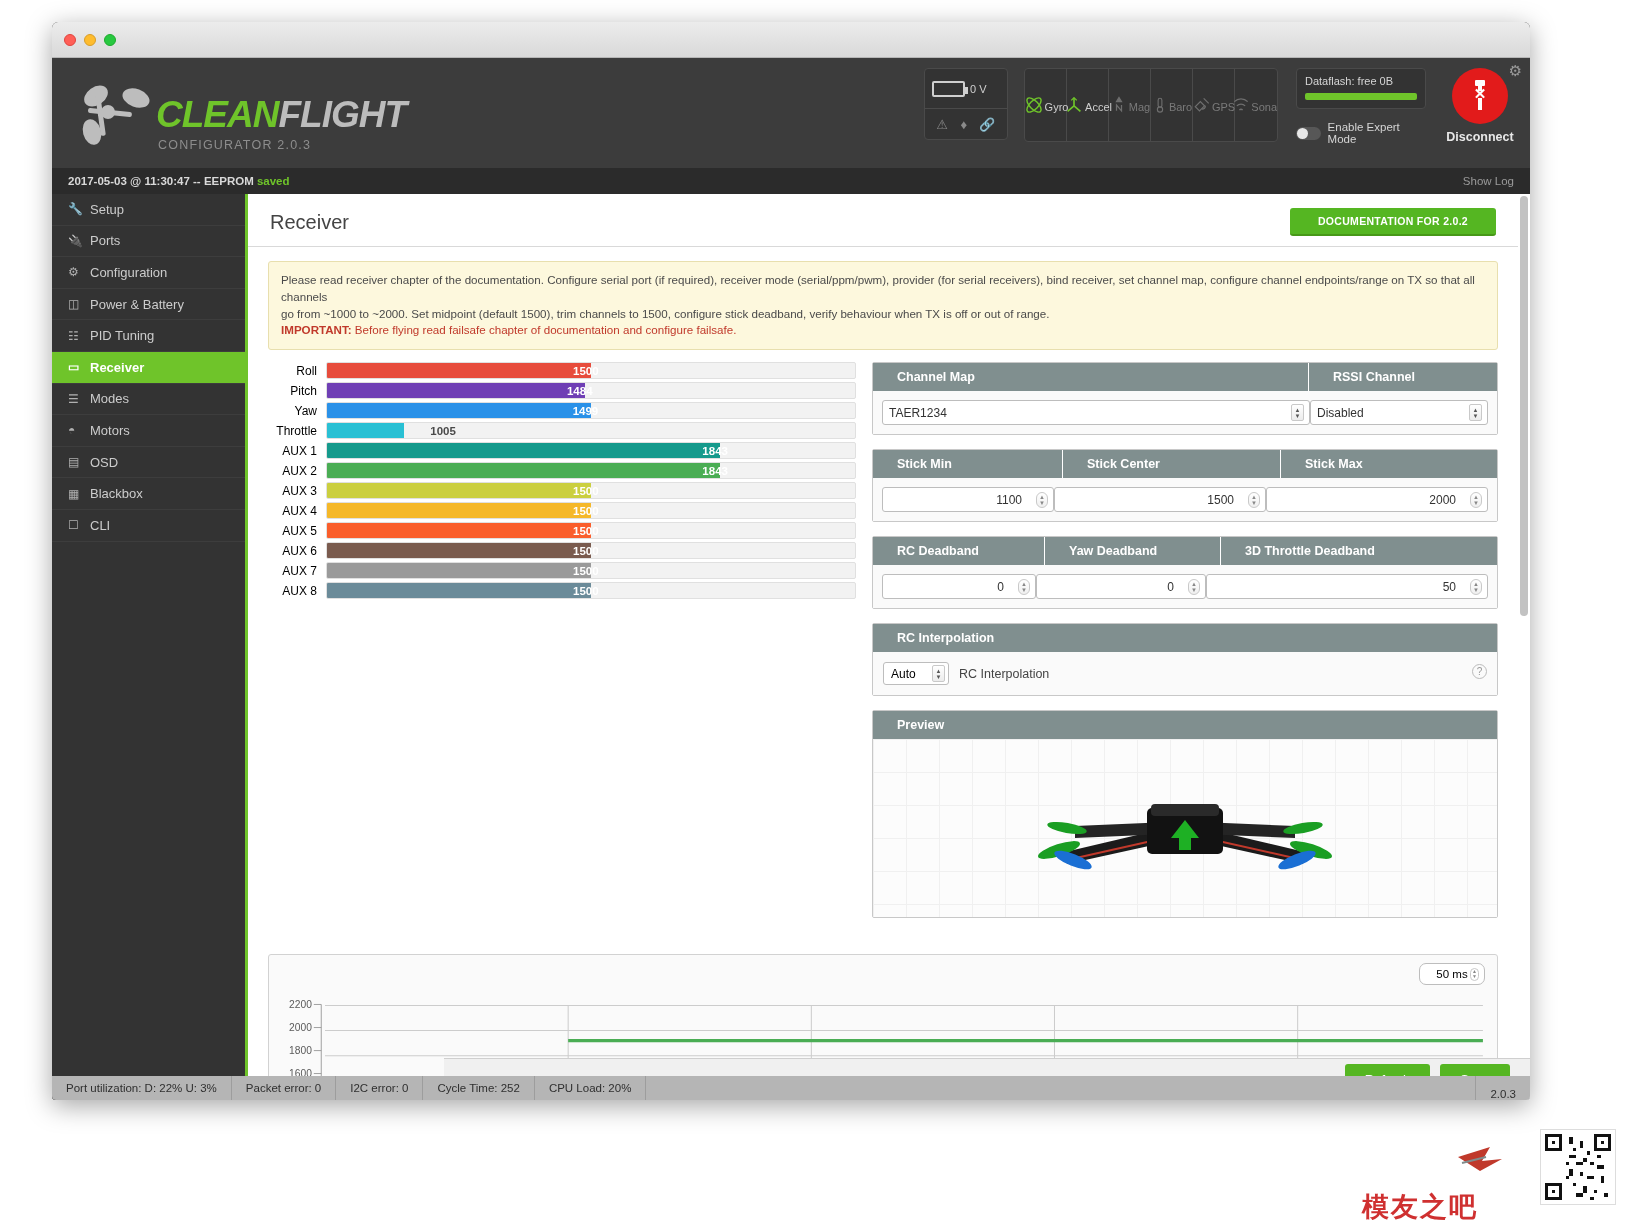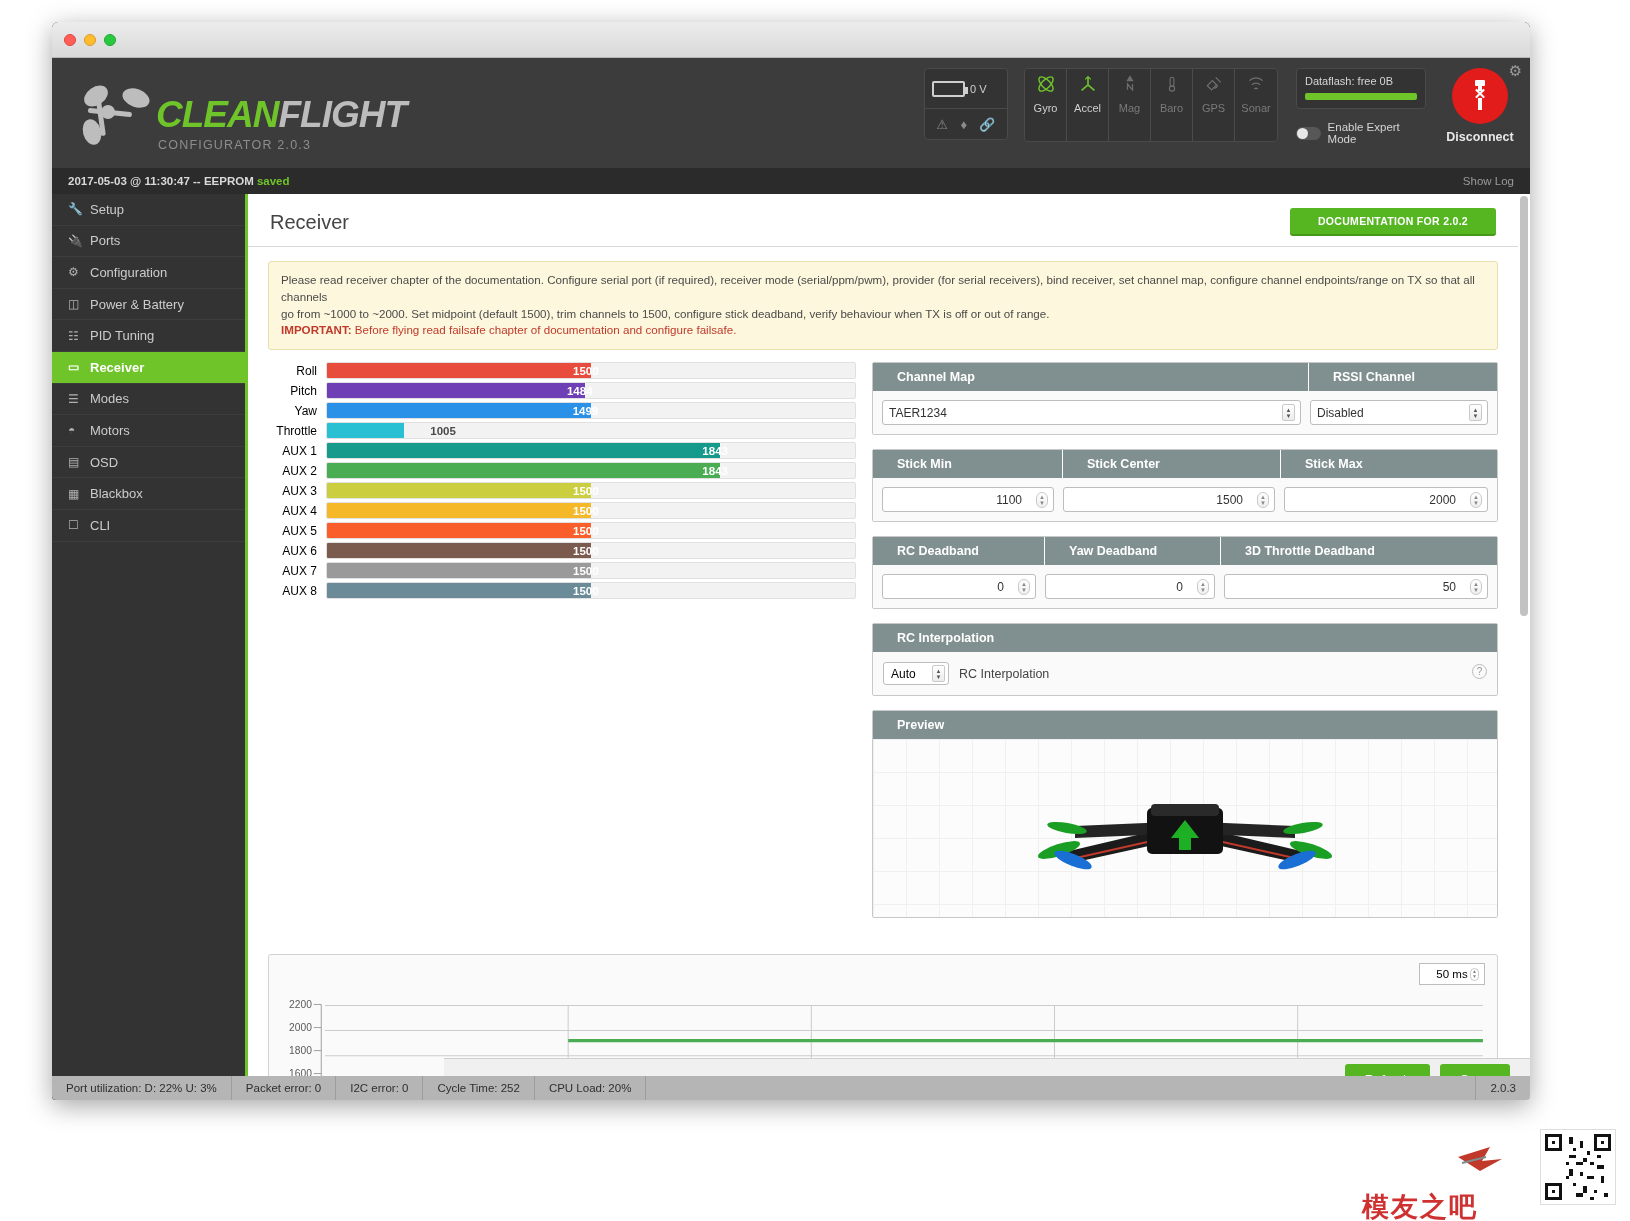--- a/index.html
+++ b/index.html
@@ -37,21 +37,21 @@
   .batt-box { width:84px; height:72px; background:#333; border:1px solid #4a4a4a; border-radius:4px; margin-right:16px; }
   .batt-top { height:40px; display:flex; align-items:center; padding-left:7px; border-bottom:1px solid #4a4a4a;}
   .batt-icon { width:33px; height:16px; border:2px solid #cfcfcf; border-radius:2px; position:relative; }
   .batt-icon:after { content:''; position:absolute; right:-5px; top:4px; width:3px; height:7px; background:#cfcfcf; }
   .batt-volt { color:#cfcfcf; font-size:11px; margin-left:5px; }
   .batt-bot { height:30px; display:flex; align-items:center; justify-content:space-around; padding:0 5px; }
   .mini { font-size:13px; color:#8a8a8a; line-height:1; }
   .mini.on { color:#6fc42a; }
 
   .sensors { display:flex; background:#333; border:1px solid #4a4a4a; border-radius:4px; overflow:hidden; margin-right:18px; }
-  .sensor { width:42px; height:72px; border-right:1px solid #4a4a4a; display:flex; flex-direction:column; align-items:center; }
+  .sensor { width:42px; height:72px; border-right:1px solid #4a4a4a; display:flex; flex-direction:row; align-items:center; justify-content:center; }
   .sensor:last-child{border-right:none;}
   .sensor .sico { height:30px; display:flex; align-items:center; justify-content:center; }
   .sensor .slab { font-size:11px; color:#7a7a7a; margin-top:3px; }
   .sensor.active .slab { color:#cfcfcf; }
 
   .dataflash { width:130px; margin-right:14px; }
   .df-box { background:#333; border:1px solid #4a4a4a; border-radius:4px; padding:6px 8px 8px; }
   .df-label { font-size:11px; color:#d5d5d5; margin-bottom:6px; }
   .df-bar { height:7px; background:#6fc42a; border-radius:2px; }
   .expert { display:flex; align-items:center; margin-top:12px; }
@@ -97,53 +97,53 @@
   .chname { width:58px; text-align:right; padding-right:9px; font-size:12px; color:#000000; }
   .chtrack { position:relative; flex:1; height:17px; background:#f2f2f2; border:1px solid #e0e0e0; border-radius:2px; overflow:hidden; }
   .chfill { position:absolute; left:0; top:0; bottom:0; }
   .chval { position:absolute; top:0; bottom:0; display:flex; align-items:center; font-size:11.5px; font-weight:bold; color:#4a4a4a; }
 
   
   .panel { border:1px solid #c8c8c8; border-radius:2px; margin-bottom:14px; background:#fff; }
   .ph { display:flex; }
   .ph > div { background:#808f8f; color:#fff; font-size:12.5px; font-weight:bold; padding:7px 24px; border-right:1px solid #fff; }
   .ph > div:last-child { border-right:none; }
-  .pb { display:flex; padding:9px; gap:9px; background:#fafafa; }
+  .pb { display:flex; padding:9px; background:#fafafa; }
   .field { position:relative; }
   .sel, .num {
     border:1px solid #bdbdbd; border-radius:3px; background:#fff; height:25px;
     font-size:12px; color:#333; display:flex; align-items:center; padding:0 6px;
   }
   .num { justify-content:flex-end; padding-right:31px; }
   .spin { position:absolute; right:6px; top:5px; width:12px; height:16px; border:1px solid #c9c9c9; border-radius:7px; background:linear-gradient(#fff,#efefef); display:flex; flex-direction:column; align-items:center; justify-content:center; color:#888; font-size:6px; line-height:6px; }
   .caret { position:absolute; right:6px; top:4px; width:13px; height:17px; background:linear-gradient(#fff,#ececec); border:1px solid #c9c9c9; border-radius:2px; display:flex; flex-direction:column; align-items:center; justify-content:center; font-size:6px; color:#555; line-height:6px;}
 
   .rcinterp-body { padding:10px; background:#fafafa; display:flex; align-items:center; position:relative; }
   .minisel { width:66px; height:23px; border:1px solid #bdbdbd; border-radius:3px; background:#fff; font-size:12px; display:flex; align-items:center; padding-left:7px; position:relative; margin-right:10px; }
   .rcinterp-body .lbl { font-size:12.5px; color:#444; }
   .help { position:absolute; right:10px; top:12px; width:15px; height:15px; border-radius:50%; border:1px solid #bbb; color:#999; font-size:10px; display:flex; align-items:center; justify-content:center; }
 
   .previewbox { height:178px; background:#fcfcfc; position:relative;
     background-image:linear-gradient(#f0f0f0 1px,transparent 1px),linear-gradient(90deg,#f0f0f0 1px,transparent 1px);
     background-size:33px 33px; }
 
   
   .graphwrap { margin:22px 20px 0 20px; border:1px solid #d2d2d2; border-radius:3px; background:#fafafa; padding:8px 10px 0 10px; position:relative; height:186px; }
-  .msbox { position:absolute; right:12px; top:8px; width:66px; height:22px; border:1px solid #bdbdbd; border-radius:0; background:#fff; font-size:11.5px; display:flex; align-items:center; justify-content:center; }
+  .msbox { position:absolute; right:12px; top:8px; width:66px; height:22px; border:1px solid #bdbdbd; border-radius:7px; background:#fff; font-size:11.5px; display:flex; align-items:center; justify-content:center; }
   .msbox .sp { position:absolute; right:5px; width:9px; height:13px; border:1px solid #c9c9c9; border-radius:6px; display:flex;flex-direction:column;align-items:center;justify-content:center;font-size:5px;line-height:5px;color:#888;}
   .plot { position:absolute; left:56px; right:14px; top:38px; bottom:0; }
 
   .footerbar { position:absolute; left:196px; right:0; bottom:0; height:44px; background:#f0f0f0; border-top:1px solid #cfcfcf; display:flex; align-items:center; justify-content:flex-end; padding-right:20px; gap:10px; }
   .fbtn { background:#55b622; color:#fff; font-size:13px; padding:8px 20px; border-radius:3px; border-bottom:2px solid #479818; }
 
   .scrollbar { position:absolute; right:2px; top:2px; width:8px; height:760px; }
   .scrollbar i { display:block; width:8px; height:420px; background:#c2c2c2; border-radius:4px; }
 
   
-  .winstatus { position:absolute; left:0; right:0; bottom:0; height:24px; background:#b5b5b5; display:flex; align-items:center; font-size:11.5px; color:#2f2f2f; }
+  .winstatus { position:absolute; left:0; right:0; bottom:0; height:24px; background:#b5b5b5; display:flex; align-items:flex-end; font-size:11.5px; color:#2f2f2f; }
   .winstatus .cell { padding:0 14px; border-right:1px solid #9d9d9d; line-height:24px; }
   .winstatus .spacer { flex:1; border-right:1px solid #9d9d9d; height:24px;}
   .winstatus .ver { padding:0 14px; }
 
   
   .wm { position:absolute; right:118px; bottom:18px; width:150px; height:62px; }
   .wm-cn { font-size:27px; font-weight:bold; color:#cf3030; letter-spacing:2px; }
   .qr { position:absolute; right:14px; bottom:16px; width:76px; height:76px; background:#fff; border:1px solid #ddd; }
 </style>
 </head>

